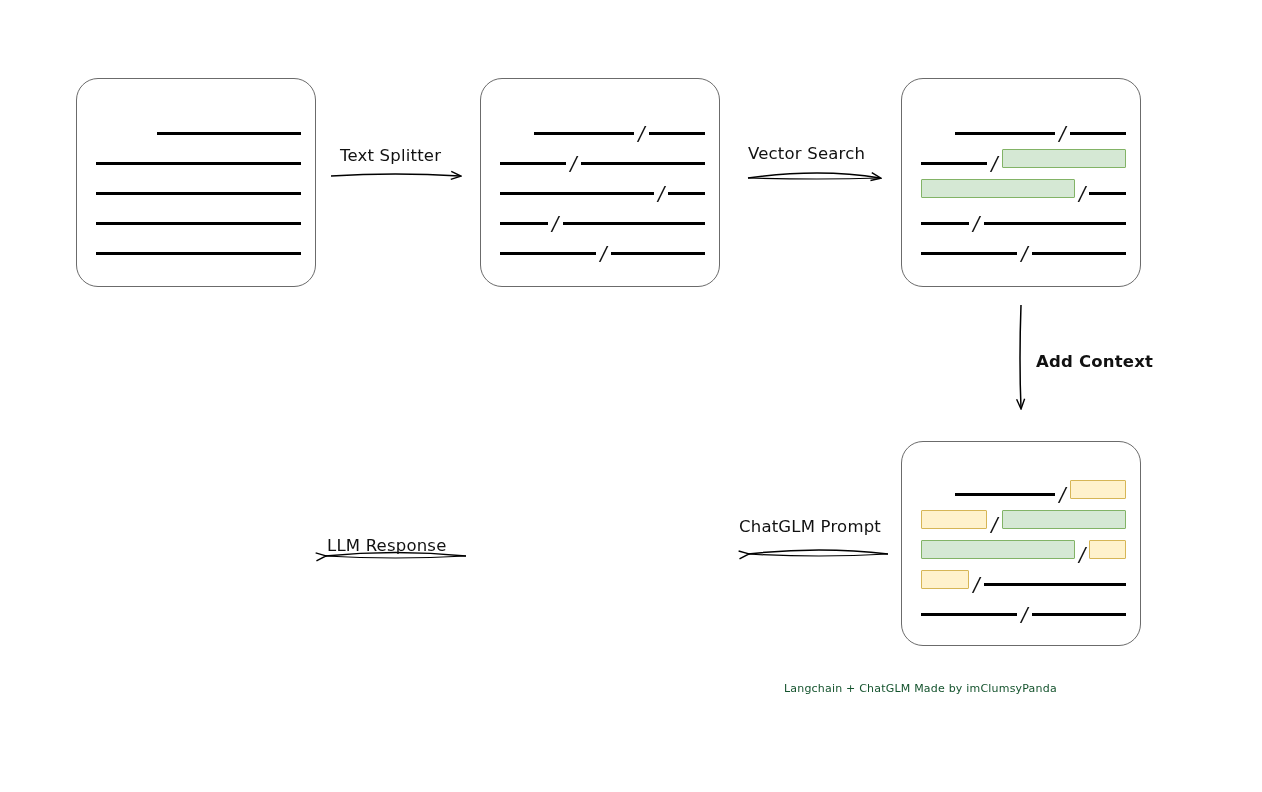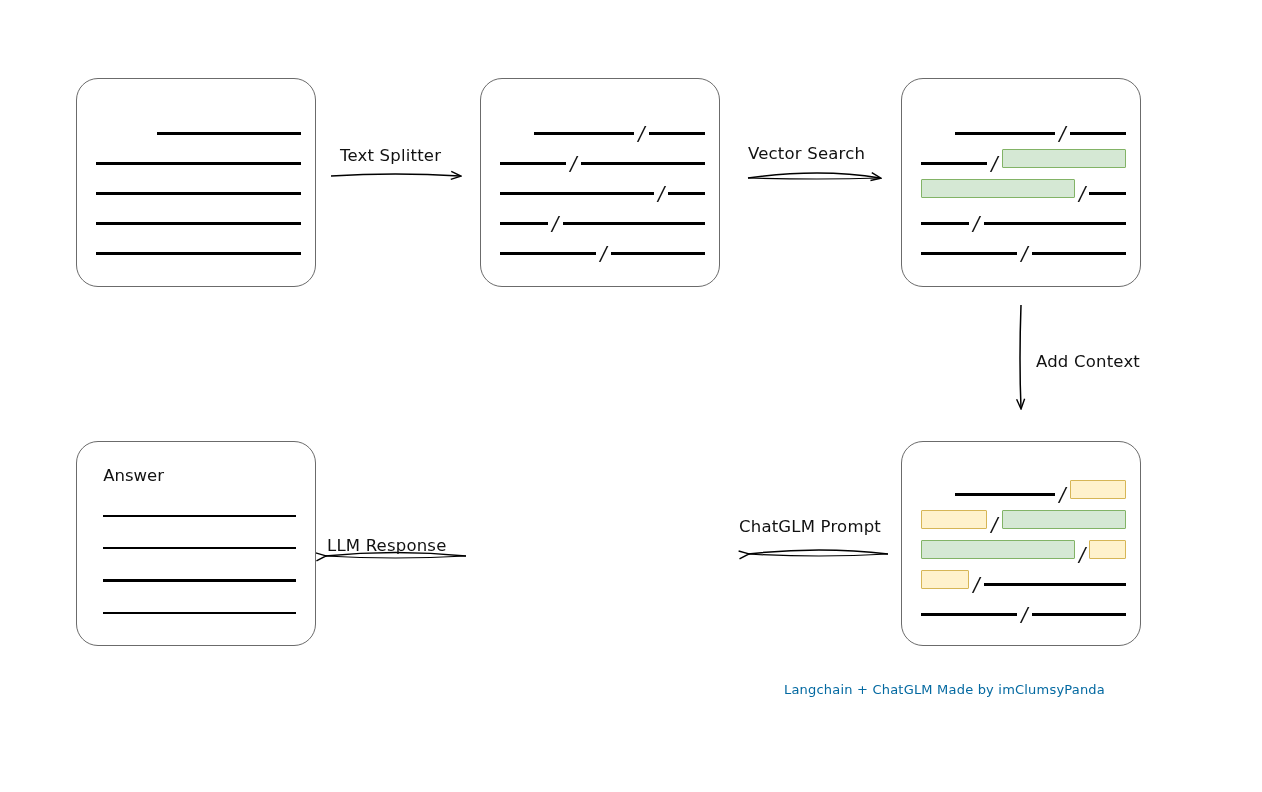--- a/index.html
+++ b/index.html
@@ -148,22 +148,22 @@
     font-size: 16.5px;
     color: #111;
     white-space: nowrap;
     letter-spacing: 0.2px;
   }
 
   
   .caption {
     position: absolute;
     font-family: "DejaVu Sans", sans-serif;
-    font-size: 13px;
-    color: #0369a1;
+    font-size: 11px;
+    color: #14532d;
     white-space: nowrap;
     letter-spacing: 0.2px;
   }
 
   svg.arrows {
     position: absolute;
     left: 0; top: 0;
     width: 1262px;
     height: 792px;
     pointer-events: none;
@@ -205,21 +205,21 @@
     <g>
       <path d="M466,556 Q395,549 325,556" fill="none" stroke="#000" stroke-width="1.5" marker-end="url(#ah-open-l)"></path>
       <path d="M466,556 Q395,560 325,556" fill="none" stroke="#000" stroke-width="1.2"></path>
     </g>
   </svg>
 
   <div class="arrow-label" style="left:340px; top:146px;">Text Splitter</div>
 
   <div class="arrow-label" style="left:748px; top:132px;margin-top:12px;">Vector Search</div>
 
-  <div class="arrow-label" style="left:1036px; top:352px;">Add Context</div>
+  <div class="arrow-label" style="left:1036px; top:352px;font-weight:bold;">Add Context</div>
 
   <div class="arrow-label" style="left:739px; top:517px;">ChatGLM Prompt</div>
 
   <div class="arrow-label" style="left:327px; top:524px;margin-top:12px;">LLM Response</div>
 
   <div class="doc-box" style="left:76px; top:78px; width:240px; height:209px;">
     <div class="rows" id="rows-source">
         <div class="row">
           <div class="seg spacer" style="width: 30%;"></div>
           <div class="seg" style="width: 70%;"></div>
@@ -326,27 +326,16 @@
         </div>
         <div class="row">
           <div class="seg" style="width: 48%;"></div>
           <span class="slash">/</span>
           <div class="seg" style="width: 47%;"></div>
         </div>
       </div>
   </div>
 
 
-  <div class="doc-box" style="left:76px; top:441px; width:240px; height:205px;">
-    <div class="answer-inner">
-      <div class="answer-title">Answer</div>
-      <div id="answer-lines">
-          <div class="answer-line"></div>
-          <div class="answer-line"></div>
-          <div class="answer-line"></div>
-          <div class="answer-line"></div>
-        </div>
-    </div>
-  </div>
 
   <div class="caption" style="left:784px; top:682px;">Langchain + ChatGLM Made by imClumsyPanda</div>
 
 </div>
 
 </body></html>

